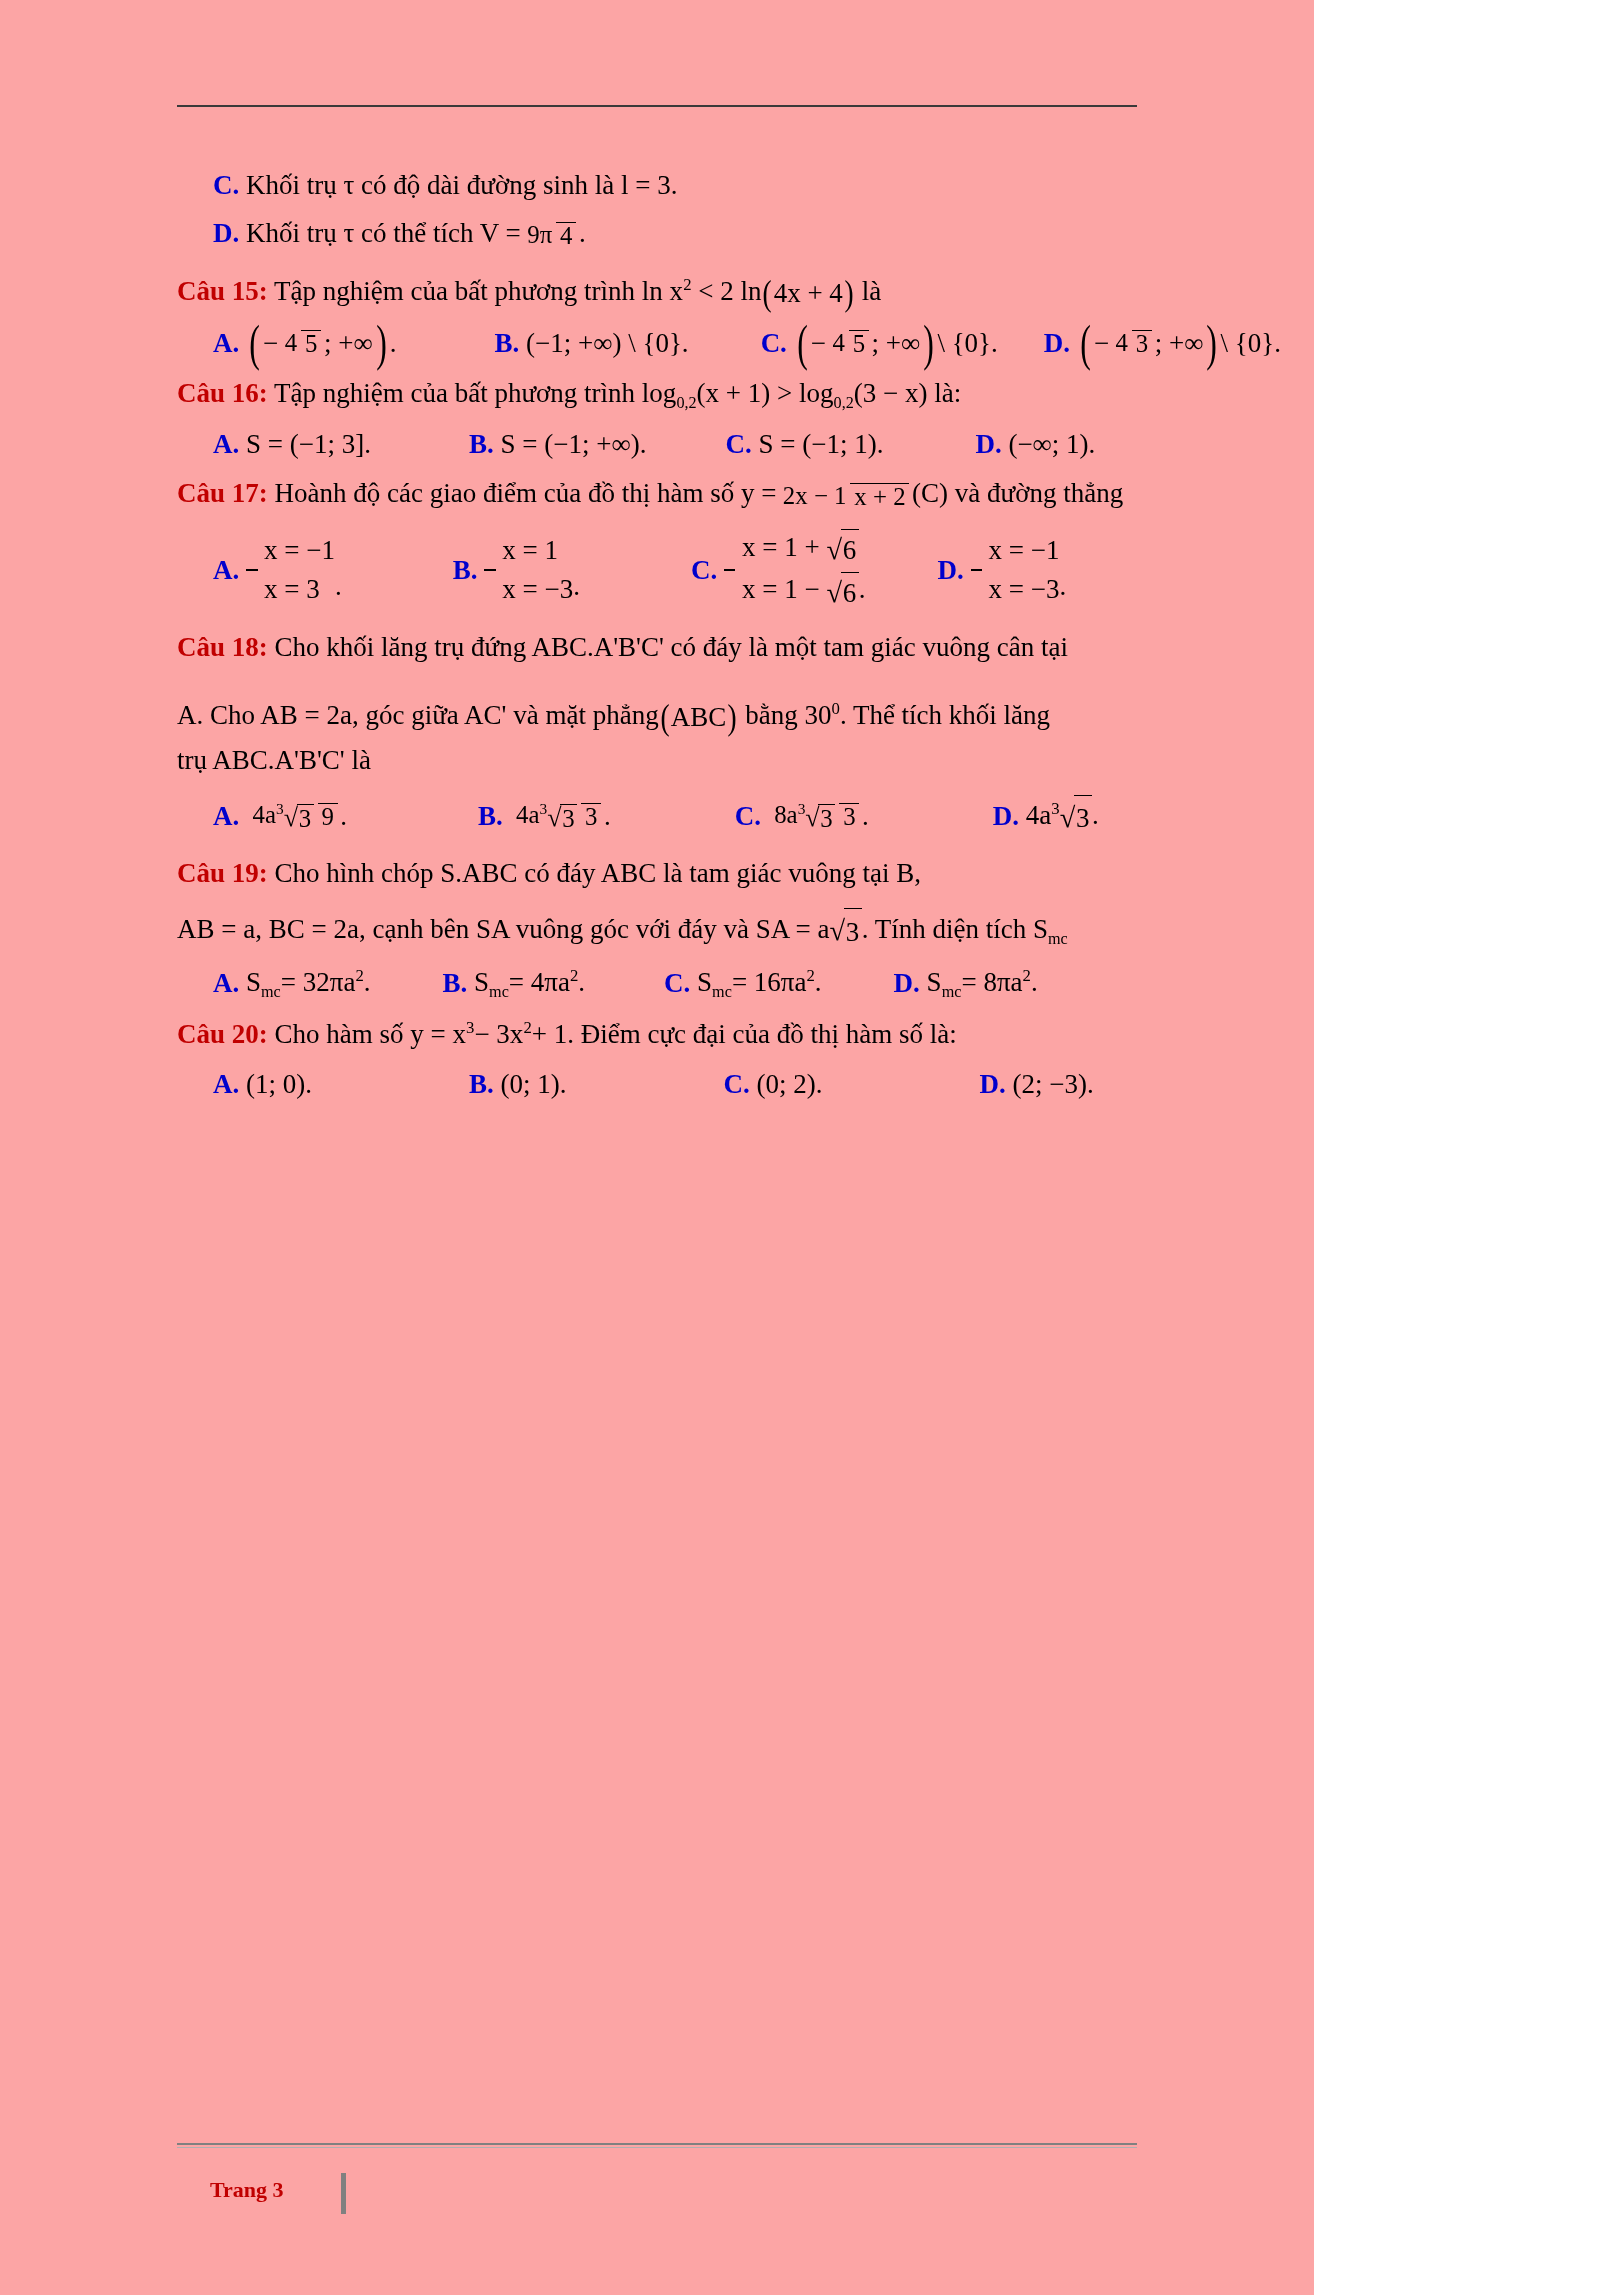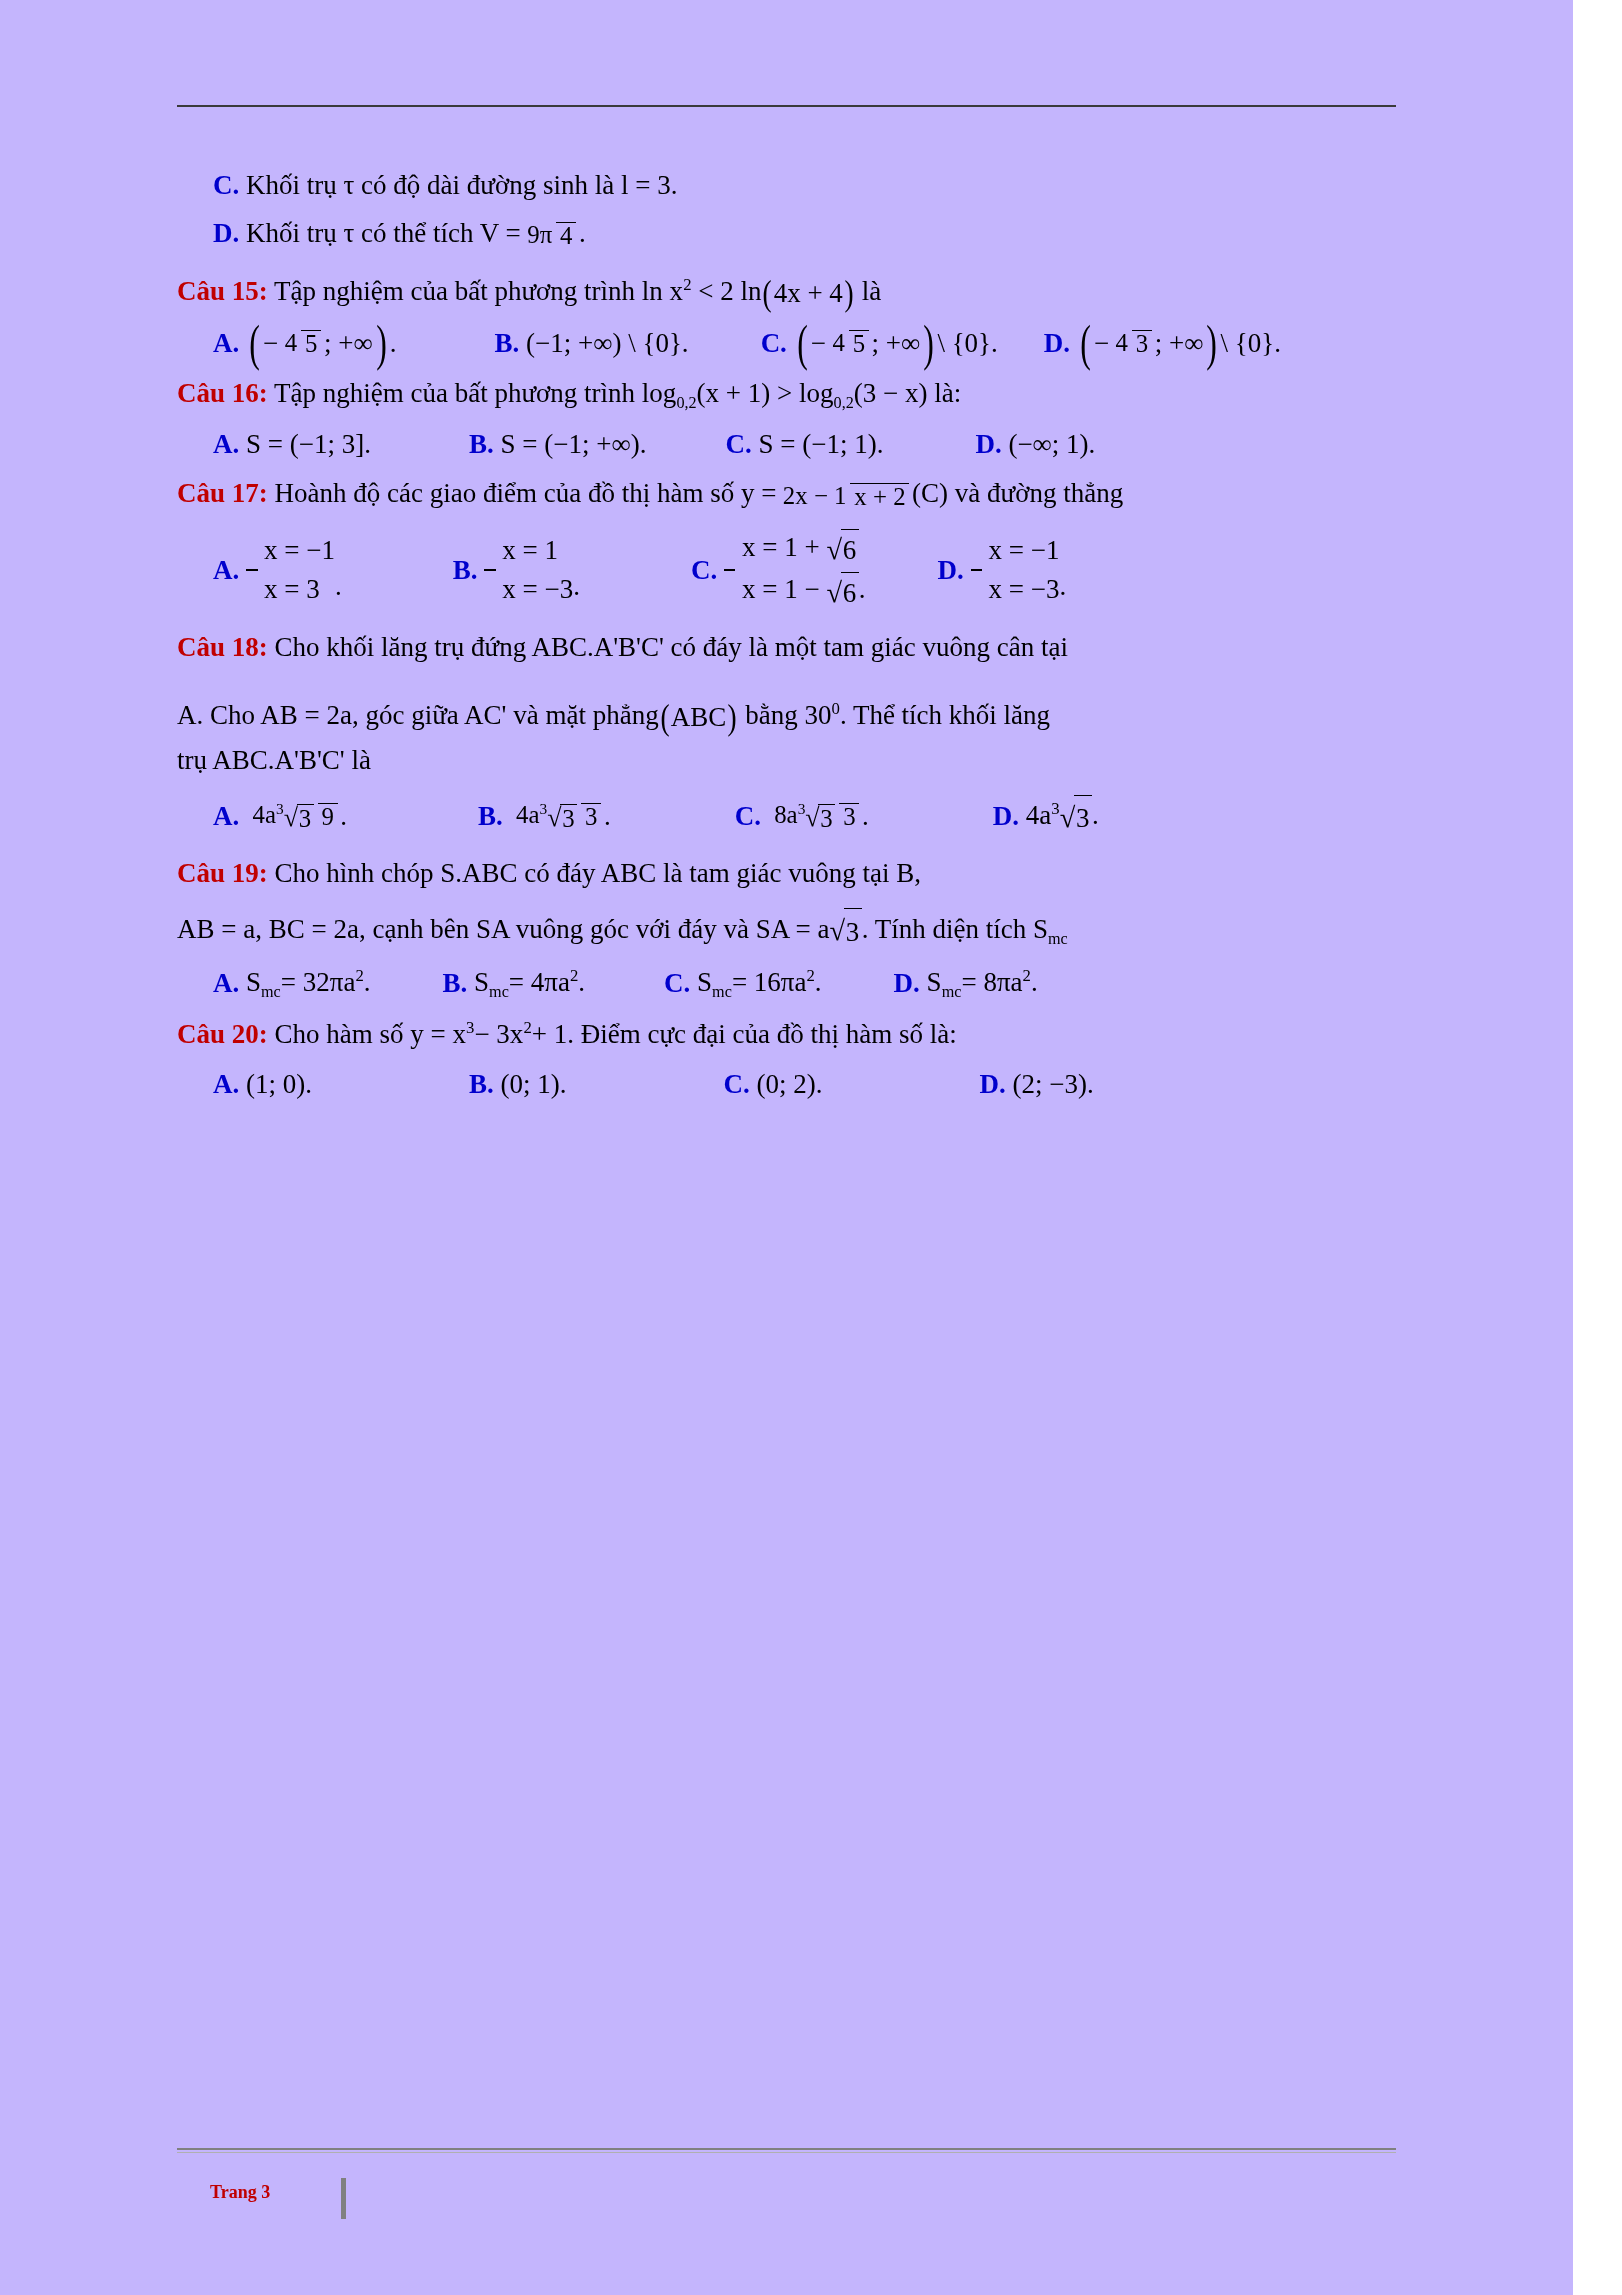--- a/index.html
+++ b/index.html
@@ -5,24 +5,24 @@
   html, body {
     margin: 0;
     padding: 0;
     background: #ffffff;
   }
   body {
     font-family: "Liberation Serif", serif;
     color: #000000;
   }
   .page {
-    width: 1573px;
+    width: 1314px;
     height: 2295px;
     position: relative;
-    background: #c4b5fd;
+    background: #fca5a5;
     box-sizing: border-box;
     padding: 0;
     overflow: hidden;
   }
   .header-rule {
     position: absolute;
     left: 177px;
     right: 177px;
     top: 105px;
     border-top: 2px solid #3a3a3a;
@@ -39,21 +39,21 @@
     right: 177px;
     bottom: 92px;
   }
   .footer-rule {
     border-top: 2.6px solid #808080;
     border-bottom: 1.3px solid #b0b0b0;
     height: 2px;
   }
   .footer-label {
     margin-top: 29px;
-    font-size: 18px;
+    font-size: 22px;
     font-weight: bold;
     color: #c00000;
     padding-left: 33px;
     position: relative;
   }
   .footer-label .pg {
     color: #c00000;
   }
   .footer-bar {
     position: absolute;

